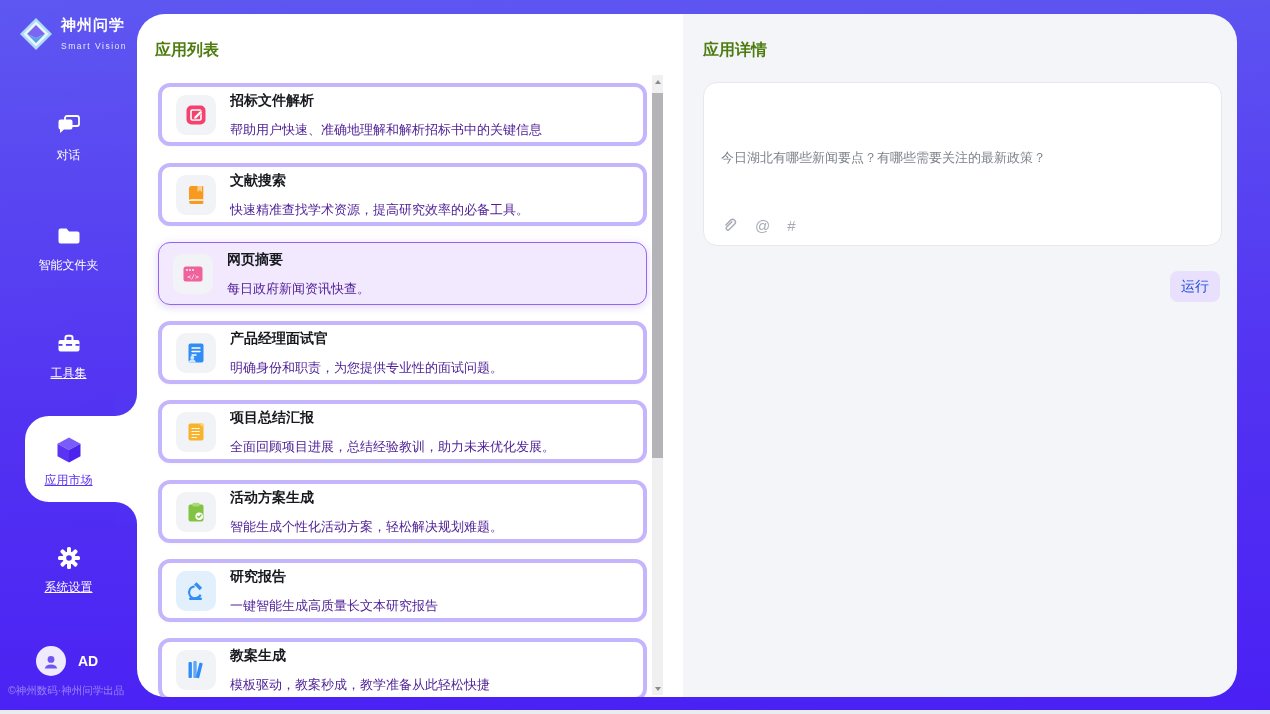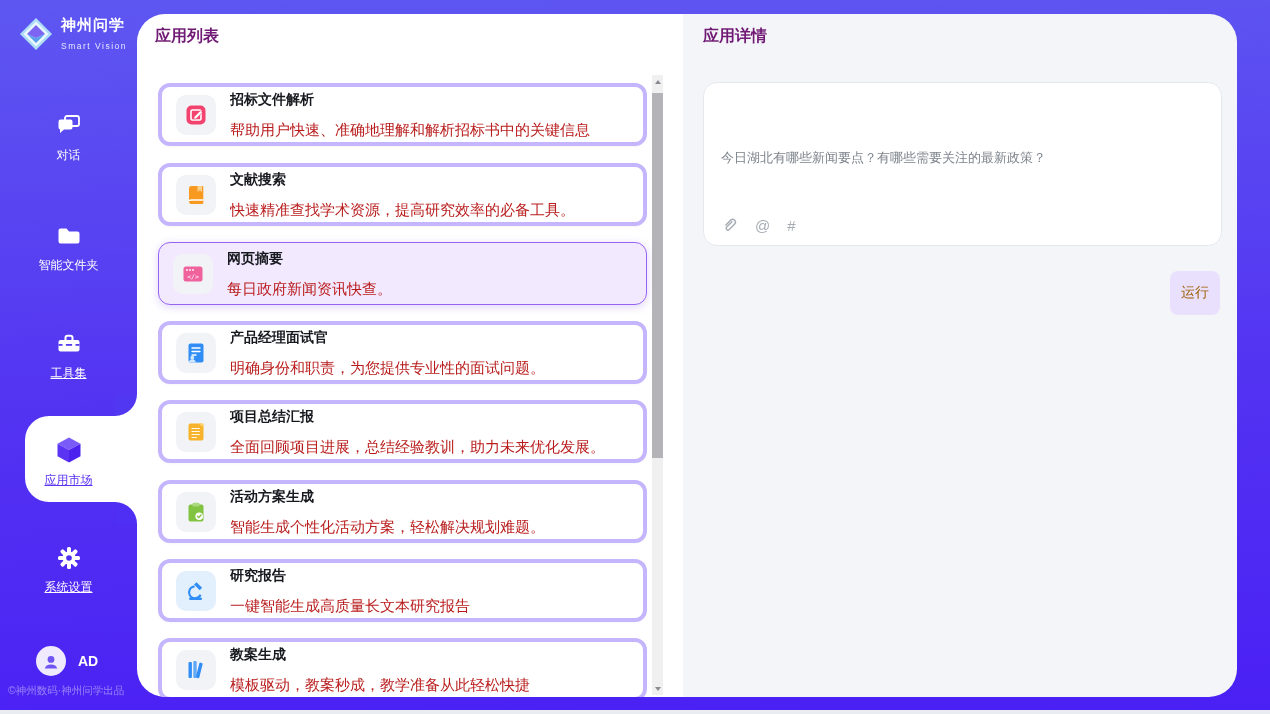--- a/index.html
+++ b/index.html
@@ -7,21 +7,21 @@
          background:#e9ecf1;font-family:"Liberation Sans",sans-serif;
          -webkit-font-smoothing:antialiased;}
   .shell{position:absolute;left:0;top:0;width:1270px;height:710px;
          background:linear-gradient(178deg,#5e57f1 0%,#5333f2 55%,#4a20f4 100%);}
 
   
   .content{position:absolute;left:137px;top:14px;width:1100px;height:683px;
            border-radius:28px;overflow:hidden;display:flex;}
   .list-panel{position:relative;width:546px;background:#ffffff;}
   .detail-panel{position:relative;flex:1;background:#f4f5f8;}
-  .panel-title{position:absolute;top:12px;font-size:16px;font-weight:700;color:#701a75;}
+  .panel-title{position:absolute;top:26px;font-size:16px;font-weight:700;color:#4d7c0f;}
   .list-panel .panel-title{left:18px;}
   .detail-panel .panel-title{left:20px;}
 
   
   .sidebar{position:absolute;left:0;top:0;width:137px;height:710px;color:#fff;}
   .brand{position:absolute;left:18px;top:16px;display:flex;align-items:center;gap:7px;}
   .brand-text{display:flex;flex-direction:column;line-height:1.1;gap:7px;}
   .brand-name{font-size:15px;font-weight:700;letter-spacing:1px;}
   .brand-sub{font-size:8.5px;letter-spacing:1.5px;color:#e6e9ff;margin-top:2px;}
   .nav-item{position:absolute;left:0;width:137px;text-align:center;cursor:pointer;}
@@ -48,21 +48,21 @@
         border:4px solid #c4b5fd;border-radius:12px;box-sizing:border-box;
         display:flex;align-items:center;padding-left:14px;gap:14px;cursor:pointer;
         box-shadow:0 1px 2px rgba(20,20,40,.03);}
   .card.selected{background:#f2e9fe;border:1.5px solid #9764f2;
         box-shadow:0 2px 8px rgba(110,60,230,.22);}
   .tile{width:40px;height:40px;border-radius:10px;background:#f1f3f6;flex:none;
         display:flex;align-items:center;justify-content:center;}
   .tile.blue{background:#e2effc;}
   .card-text{display:flex;flex-direction:column;overflow:hidden;}
   .card-title{font-size:14px;font-weight:700;color:#17191f;line-height:1;}
-  .card-desc{font-size:15px;color:#b91c1c;margin-top:16px;line-height:1;white-space:nowrap;}
+  .card-desc{font-size:13px;color:#4c1d95;margin-top:16px;line-height:1;white-space:nowrap;}
 
   
   .sbar{position:absolute;left:515px;top:61px;width:11px;height:620px;background:#f0f0f1;}
   .sarrow{position:absolute;left:0;width:11px;height:13px;display:flex;align-items:center;justify-content:center;cursor:pointer;}
   .sarrow.up{top:0;}
   .sarrow.down{bottom:0;}
   .tri-up{width:0;height:0;border-left:3.5px solid transparent;border-right:3.5px solid transparent;border-bottom:4.5px solid #8a8a90;}
   .tri-down{width:0;height:0;border-left:3.5px solid transparent;border-right:3.5px solid transparent;border-top:4.5px solid #8a8a90;}
   .sthumb{position:absolute;left:0;top:18px;width:11px;height:365px;background:#b4b4b8;cursor:grab;}
 
@@ -72,22 +72,22 @@
   .chip{position:absolute;left:15px;top:12px;height:32px;display:inline-flex;align-items:center;
         gap:7px;padding:0 10px 0 11px;background:#fff;border:1px solid #e3e3ea;border-radius:8px;
         box-sizing:border-box;}
   .chip-label{font-size:13px;color:#33363c;}
   .chip-close{font-size:13px;color:#9aa0a8;cursor:pointer;margin-left:2px;}
   .prompt{position:absolute;left:17px;top:66px;right:20px;font-size:13px;color:#7d838b;
           line-height:1.45;cursor:text;}
   .composer-icons{position:absolute;left:17px;top:133px;display:flex;align-items:center;gap:17px;
                   color:#a7acb4;}
   .glyph-btn{font-size:15px;color:#a7acb4;cursor:pointer;line-height:1;}
-  .run-btn{position:absolute;left:487px;top:257px;width:50px;height:44px;background:#e9e0fd;
-           color:#a16207;font-size:14px;border:none;border-radius:8px;cursor:pointer;
+  .run-btn{position:absolute;left:487px;top:257px;width:50px;height:31px;background:#e9e0fd;
+           color:#1d4ed8;font-size:14px;border:none;border-radius:8px;cursor:pointer;
            display:flex;align-items:center;justify-content:center;font-family:inherit;}
 </style>
 </head>
 <body>
 
 <div class="stage">
   <div class="shell"></div>
 
   <div class="sidebar">
 

